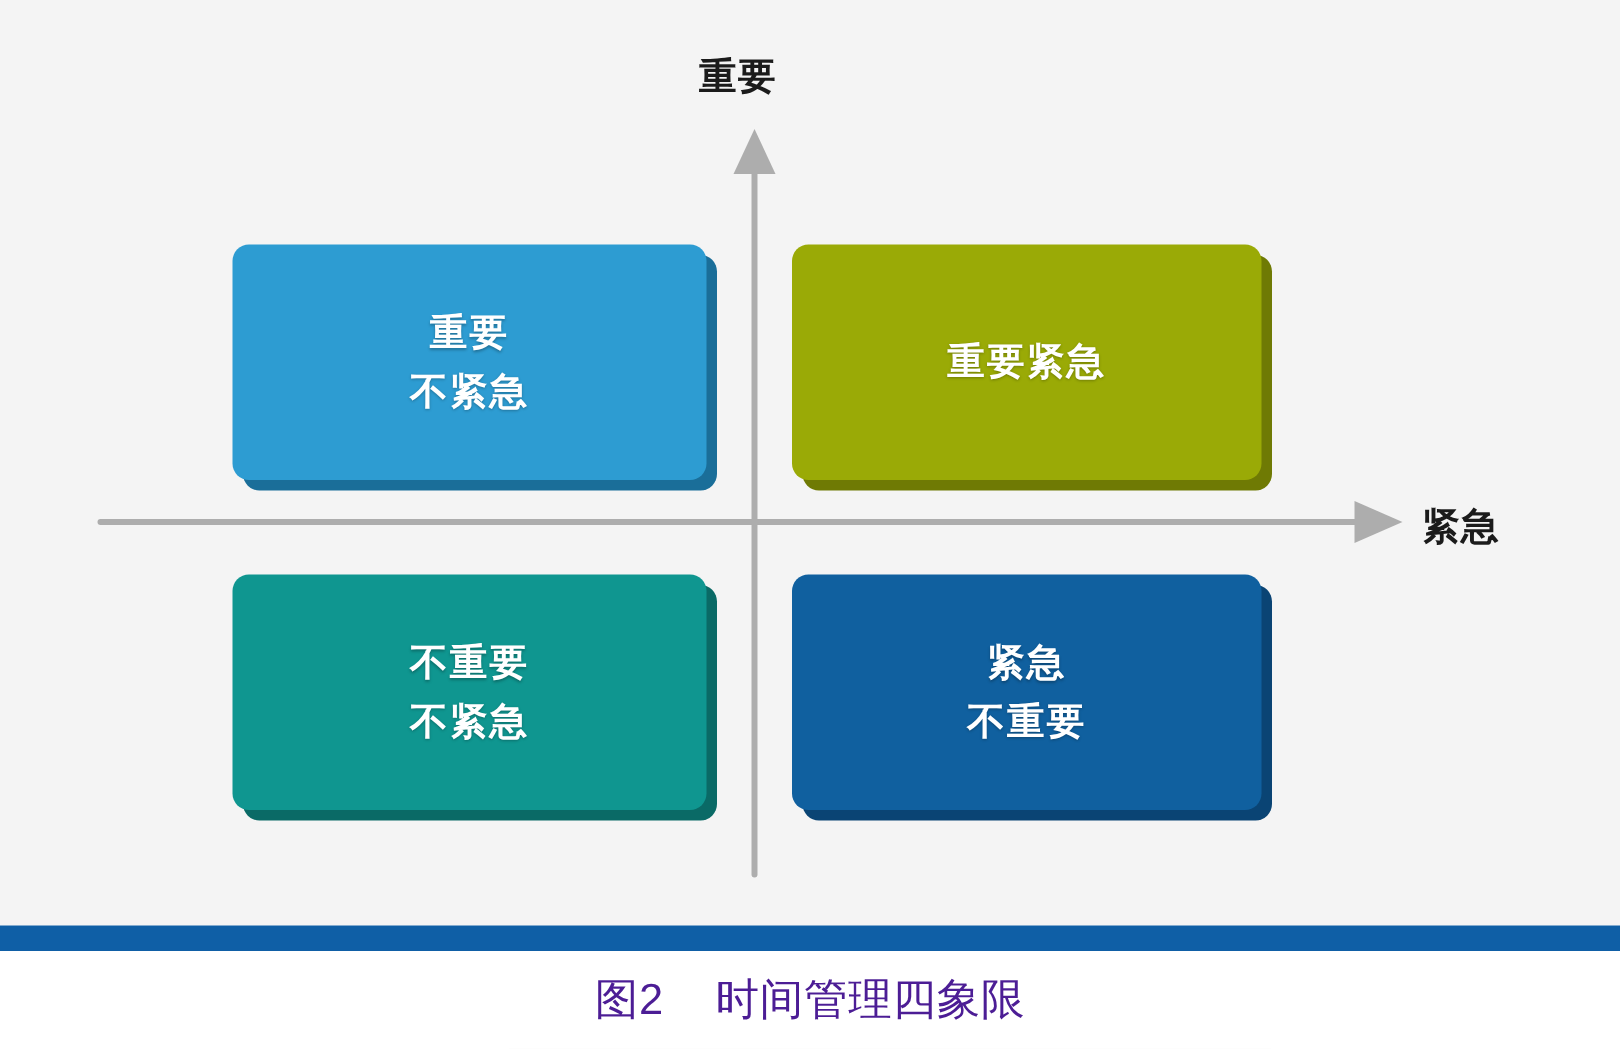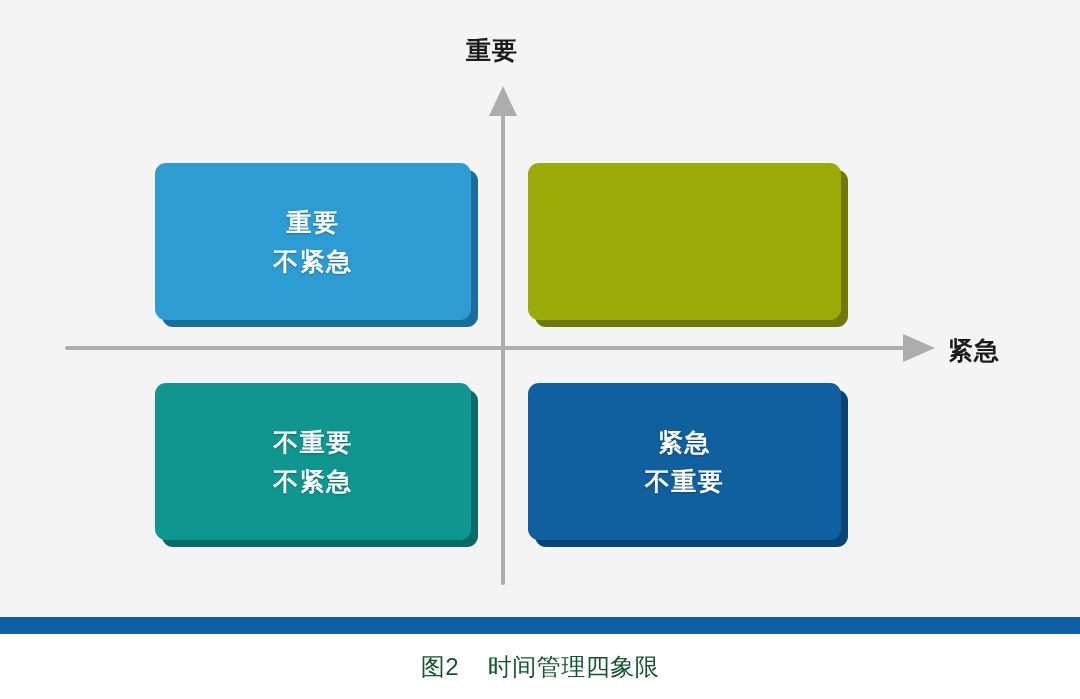--- a/index.html
+++ b/index.html
@@ -147,22 +147,22 @@
     left: 0;
     top: 634px;
     width: 1080px;
     height: 65px;
     background: #ffffff;
     display: flex;
     align-items: center;
     justify-content: center;
   }
   .caption {
-    font-size: 24px;
-    color: #14532d;
+    font-size: 29px;
+    color: #4c1d95;
     letter-spacing: 0.5px;
     white-space: pre;
   }
 </style>
 </head>
 <body>
 
 <div id="figure-root">
 
   <div class="diagram-canvas" style="background: rgb(244, 244, 244);">
@@ -178,20 +178,21 @@
     <div class="quad" id="quad-important-noturgent">
       <div class="quad-edge" style="background: rgb(26, 110, 153);"></div>
       <div class="quad-face" style="background: rgb(45, 156, 210);"></div>
       <div class="quad-text">重要</div>
       <div class="quad-text">不紧急</div>
     </div>
 
     <div class="quad" id="quad-important-urgent">
       <div class="quad-edge" style="background: rgb(111, 122, 4);"></div>
       <div class="quad-face" style="background: rgb(154, 170, 6);"></div>
+      <div class="quad-text">重要紧急</div>
     </div>
 
     <div class="quad" id="quad-notimportant-noturgent">
       <div class="quad-edge" style="background: rgb(10, 106, 102);"></div>
       <div class="quad-face" style="background: rgb(15, 150, 144);"></div>
       <div class="quad-text">不重要</div>
       <div class="quad-text">不紧急</div>
     </div>
 
     <div class="quad" id="quad-urgent-notimportant">

